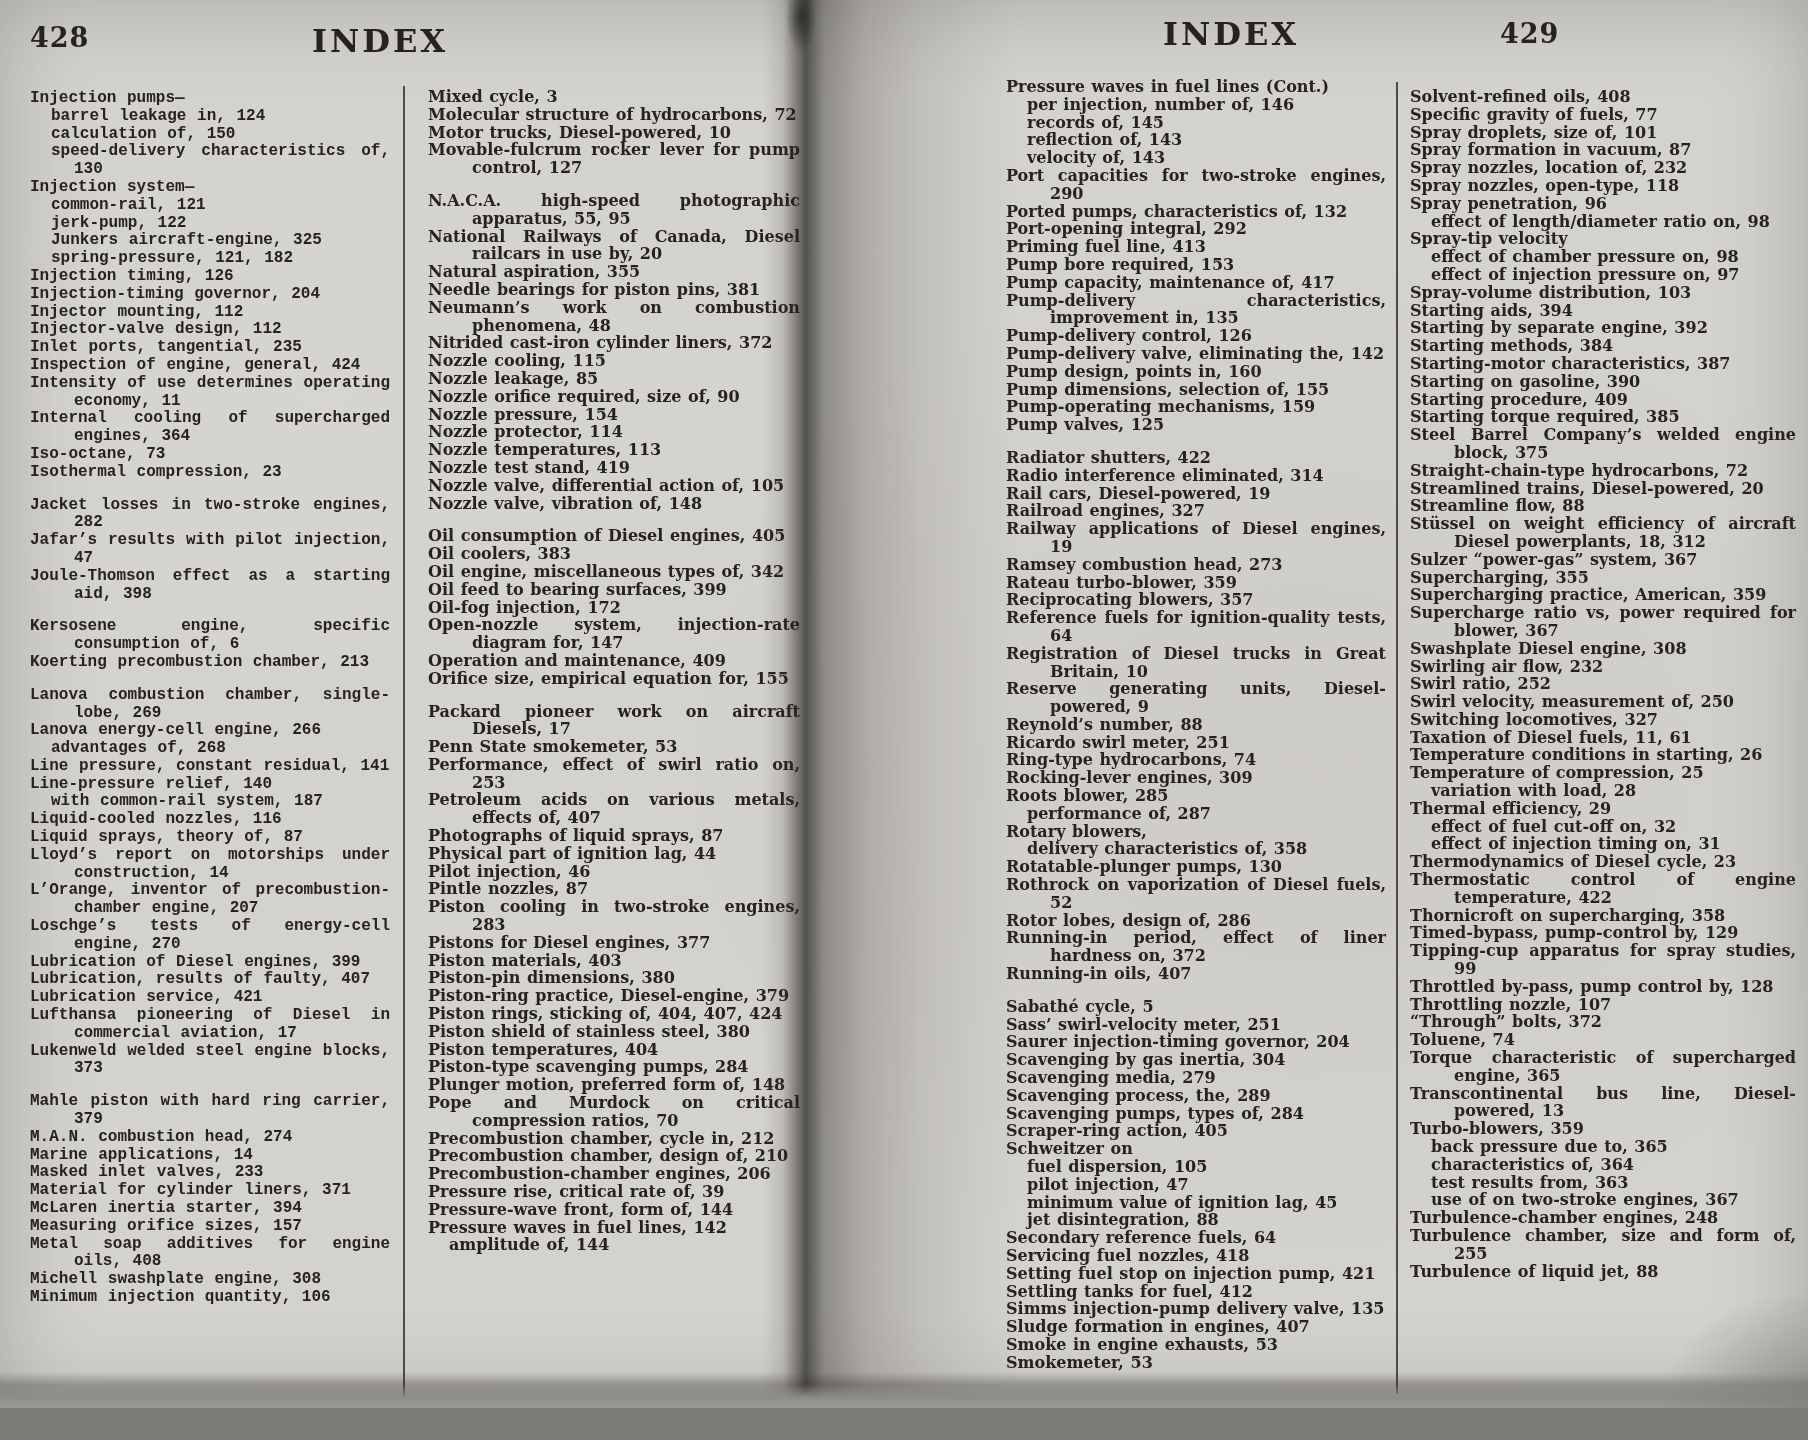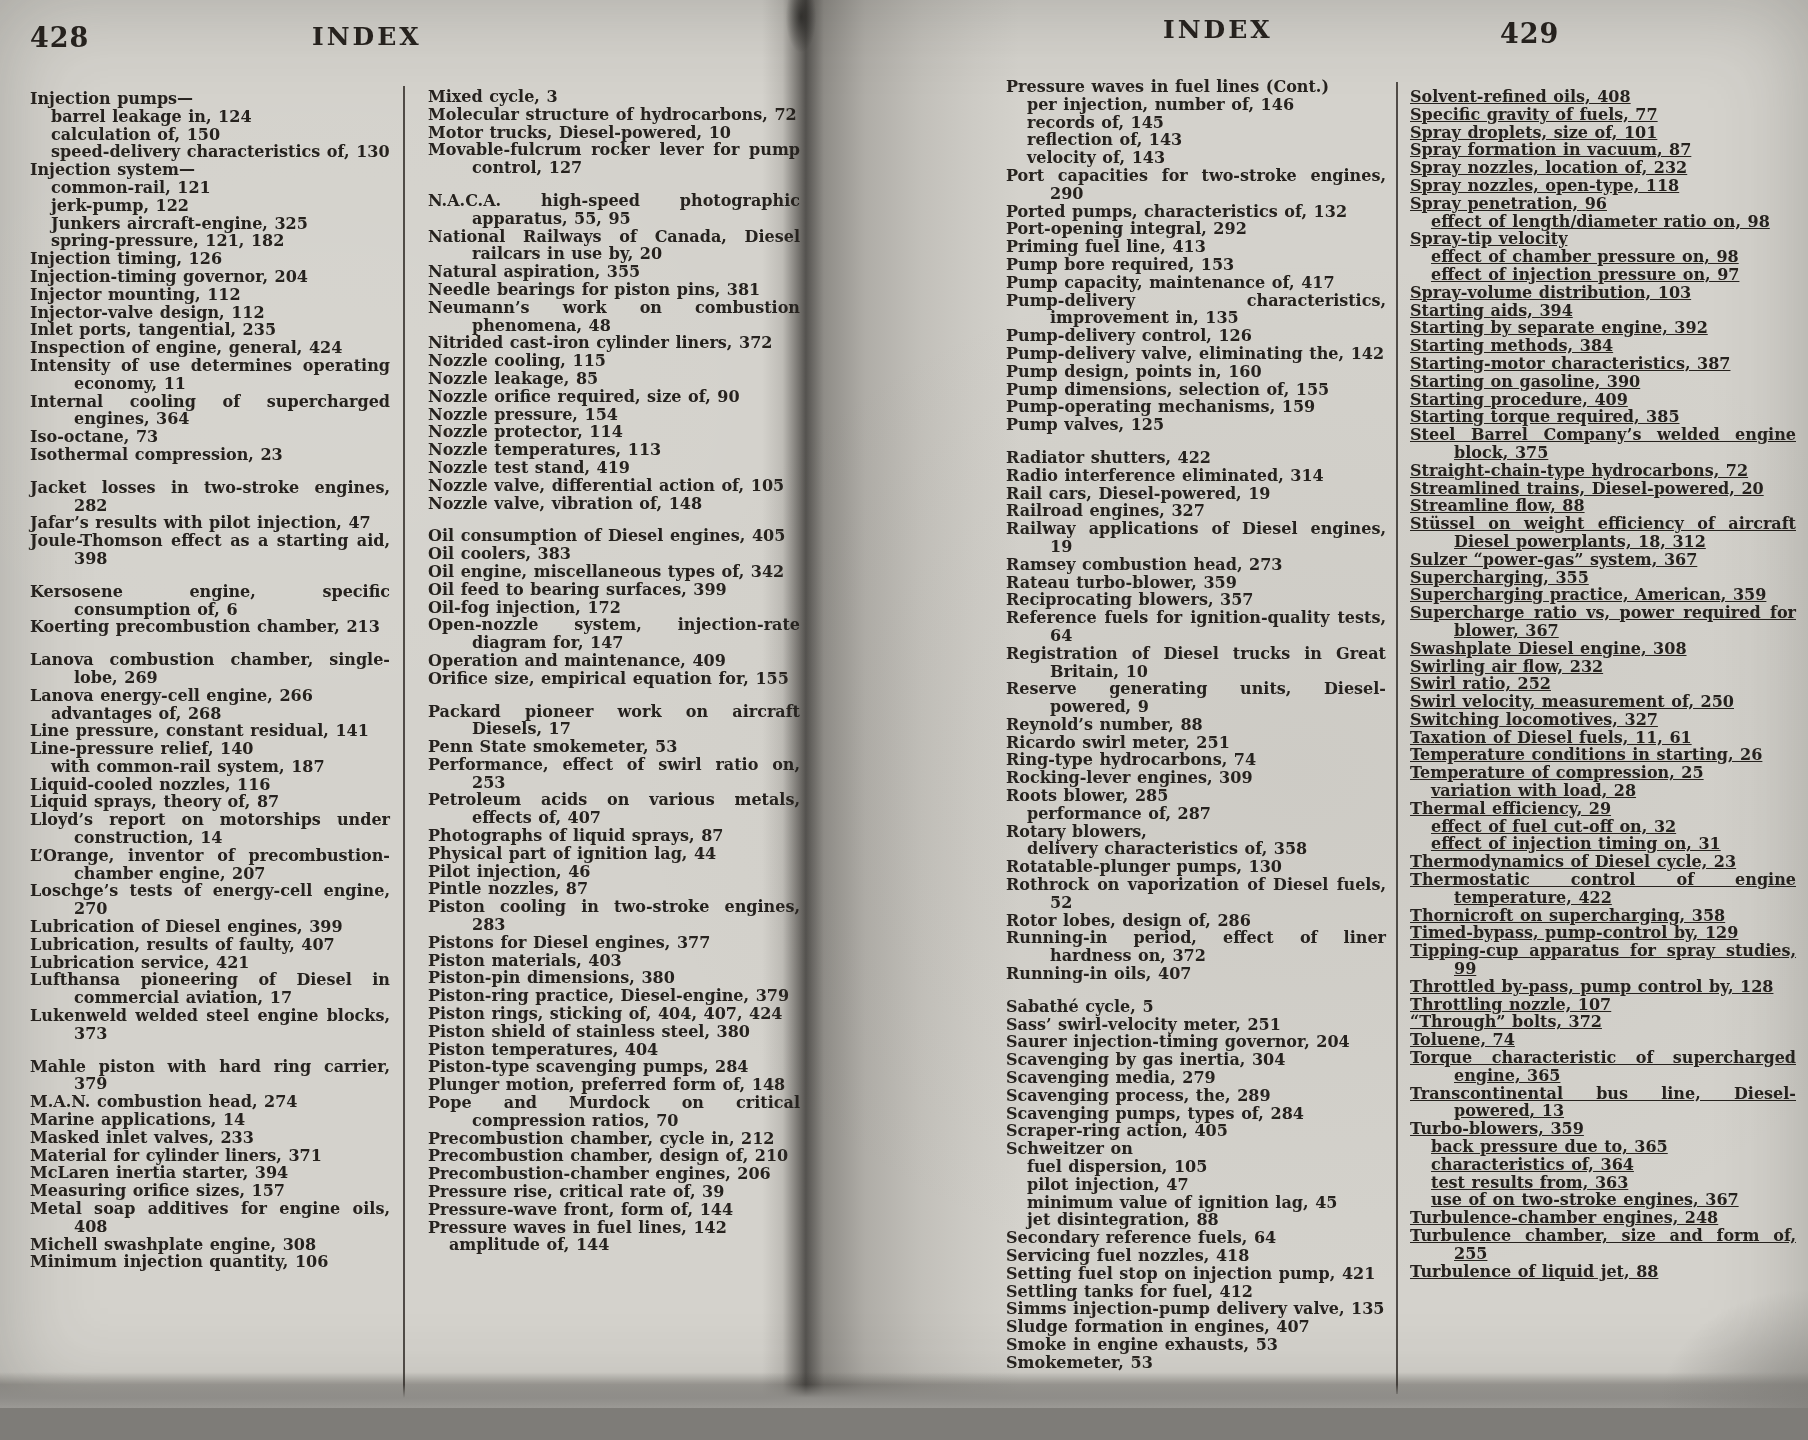--- a/index.html
+++ b/index.html
@@ -10,31 +10,31 @@
     background:
       radial-gradient(ellipse 700px 500px at 18% 28%, rgba(255,255,255,0.06), rgba(255,255,255,0) 70%),
       radial-gradient(ellipse 900px 700px at 72% 55%, rgba(118,113,106,0.07), rgba(118,113,106,0) 75%),
       #d4d2cc;
     box-shadow: inset 0 0 90px rgba(52,49,45,0.28);
     font-family:"DejaVu Serif","Liberation Serif",serif;
     font-weight:700;
     color:#26221e;
   }
   .pagehead-num { position:absolute; font-size:27px; letter-spacing:1px; }
-  .pagehead-title { position:absolute; font-size:25px; letter-spacing:3px; }
+  .pagehead-title { position:absolute; font-size:32px; letter-spacing:3px; }
   #num-left  { left:30px;   top:22px; }
   #head-left { left:312px;  top:22px; }
   #head-right{ left:1163px; top:15px; }
   #num-right { left:1500px; top:18px; }
 
   .col { position:absolute; }
-  #p0c0 { left:30px;   top:90px; width:360px; }
+  #p0c0 { left:30px;   top:90px; width:360px;font-family:Liberation Mono, monospace; }
   #p0c1 { left:428px;  top:88px; width:372px; }
   #p1c0 { left:1006px; top:78px; width:380px; }
-  #p1c1 { left:1410px; top:88px; width:386px;text-decoration:underline; }
+  #p1c1 { left:1410px; top:88px; width:386px; }
 
   .e {
     margin:0;
     font-size:16px;
     line-height:17.8px;
     text-align:justify;
     word-spacing:1px;
     padding-left:44px;
     text-indent:-44px;
   }

